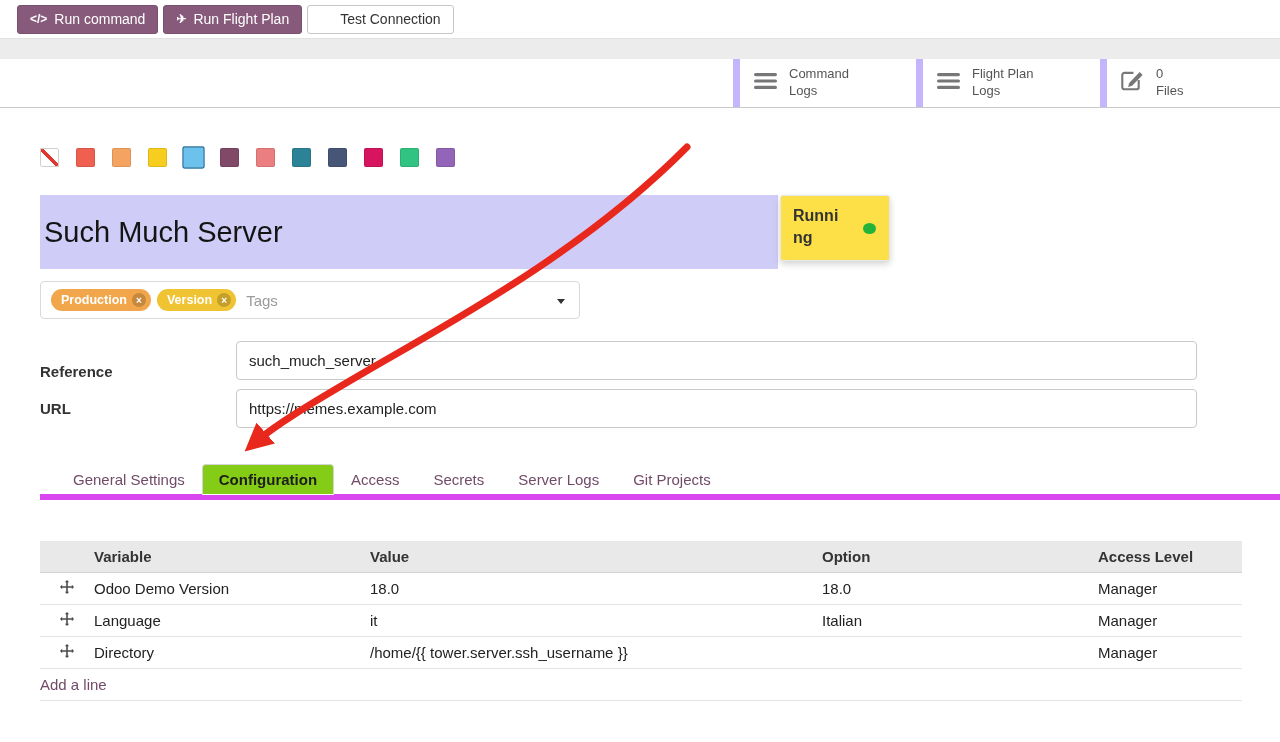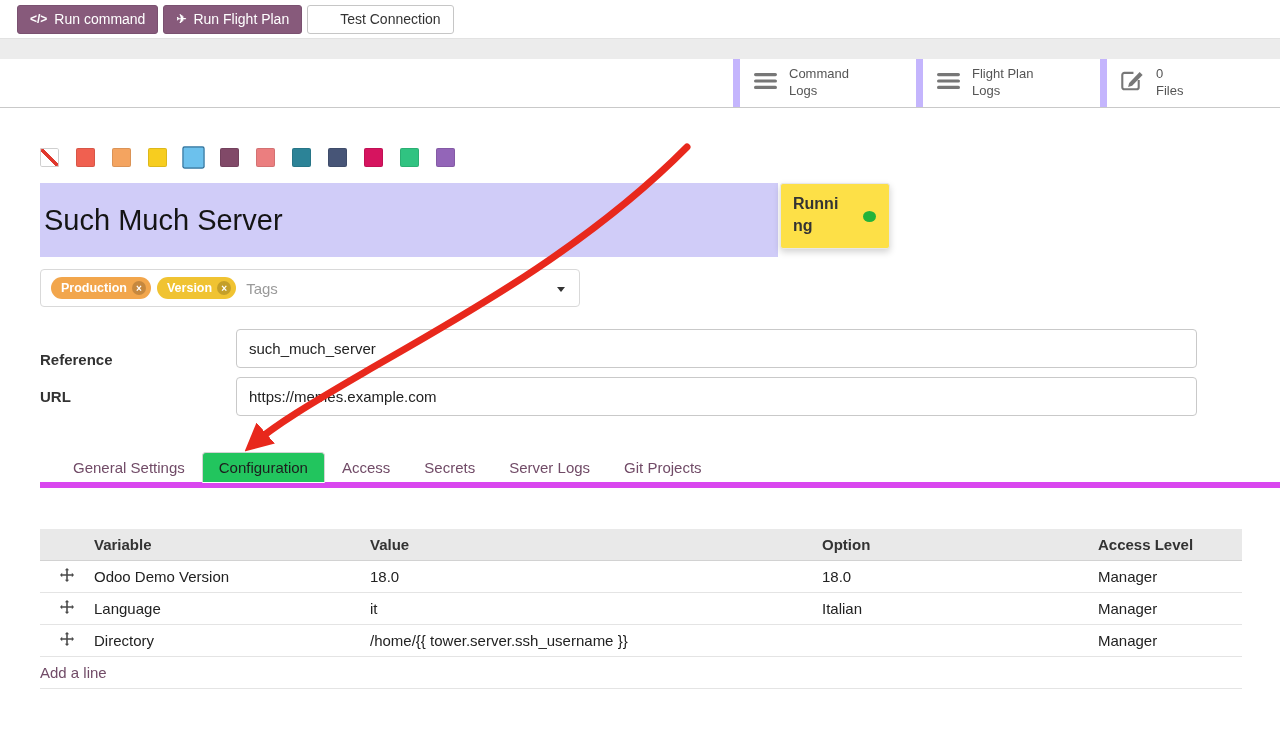--- a/index.html
+++ b/index.html
@@ -26,21 +26,21 @@
 
   
   .content{ padding-left:40px; }
   .palette{ display:flex; gap:17px; margin-top:40px; }
   .swatch{ width:19px; height:19px; border-radius:2px; cursor:pointer;
     box-shadow: inset 0 0 0 1px rgba(0,0,0,0.10); }
   .swatch.no-color{ background-image:linear-gradient(45deg, transparent 44%, #e0382d 44%, #e0382d 56%, transparent 56%);
     box-shadow: inset 0 0 0 1px #cfcfcf; }
   .swatch.selected{ box-shadow: inset 0 0 0 1px rgba(0,30,60,0.55); transform:scale(1.18); }
 
-  .titlerow{ display:flex; align-items:flex-start; margin-top:16px; }
+  .titlerow{ display:flex; align-items:flex-start; margin-top:28px; }
   .title{ width:738px; height:74px; display:flex; align-items:center; padding:0 4px;
     font-size:29px; color:#141414; }
   .statuscard{ position:relative; margin-left:2px; width:110px; height:66px; background:#fde047;
     border:1px solid #e7e7e7; border-radius:3px; box-shadow:0 3px 7px rgba(0,0,0,0.18);
     padding:9px 12px; cursor:pointer; }
   .statuscard .stxt{ display:block; width:54px; font-size:16px; font-weight:700; color:#333;
     word-break:break-all; line-height:1.35; }
   .statusdot{ position:absolute; right:13px; top:27px; width:13px; height:11px; border-radius:50%; }
 
   .tagswrap{ position:relative; width:540px; height:38px; margin-top:12px; border:1px solid #d9d9d9;
@@ -56,22 +56,22 @@
 
   .field-row{ display:flex; align-items:center; }
   .fr1{ margin-top:22px;align-items:flex-end; } .fr2{ margin-top:9px; }
   .field-label{ width:196px; font-size:15px; font-weight:700; color:#333; }
   .field-input{ width:961px; height:39px; border:1px solid #c9c9c9; border-radius:4px;
     padding:0 12px; font-size:15px; color:#222; font-family:inherit; background:#fff; }
 
   .tabs{ margin-top:36px; border-bottom:6px solid #d946ef; display:flex; padding-left:16px; height:36px; }
   .tab{ padding:0 16px; display:flex; align-items:center; font-size:15px; color:#714B67;
     cursor:pointer; border:1px solid transparent; white-space:nowrap; }
-  .tab.active{ background:#22c55e; border:1px solid #d4d4d4; border-bottom:1px solid #fff;
-    border-radius:4px 4px 0 0; color:#1d1d1d; margin-bottom:-1px; }
+  .tab.active{ background:#84cc16; border:1px solid #d4d4d4; border-bottom:1px solid #fff;
+    border-radius:4px 4px 0 0; color:#1d1d1d; margin-bottom:-1px;font-weight:bold; }
 
   .vtable{ margin-top:41px; border-collapse:collapse; width:1202px; font-size:15px; color:#222; }
   .vtable thead th{ background:#e9e9e9; font-weight:700; text-align:left; padding:7px 0;
     color:#333; border-bottom:1px solid #d2d2d2; }
   .vtable tbody td{ padding:7px 0; border-bottom:1px solid #e4e4e4; }
   td.handle{ text-align:center; cursor:move; }
   .addline td{ padding:8px 0 8px 48px; }
   .addline a{ color:#714B67; font-size:15px; cursor:pointer; text-decoration:none; }
 
   .arrow-overlay{ position:absolute; left:0; top:0; width:1280px; height:742px;

